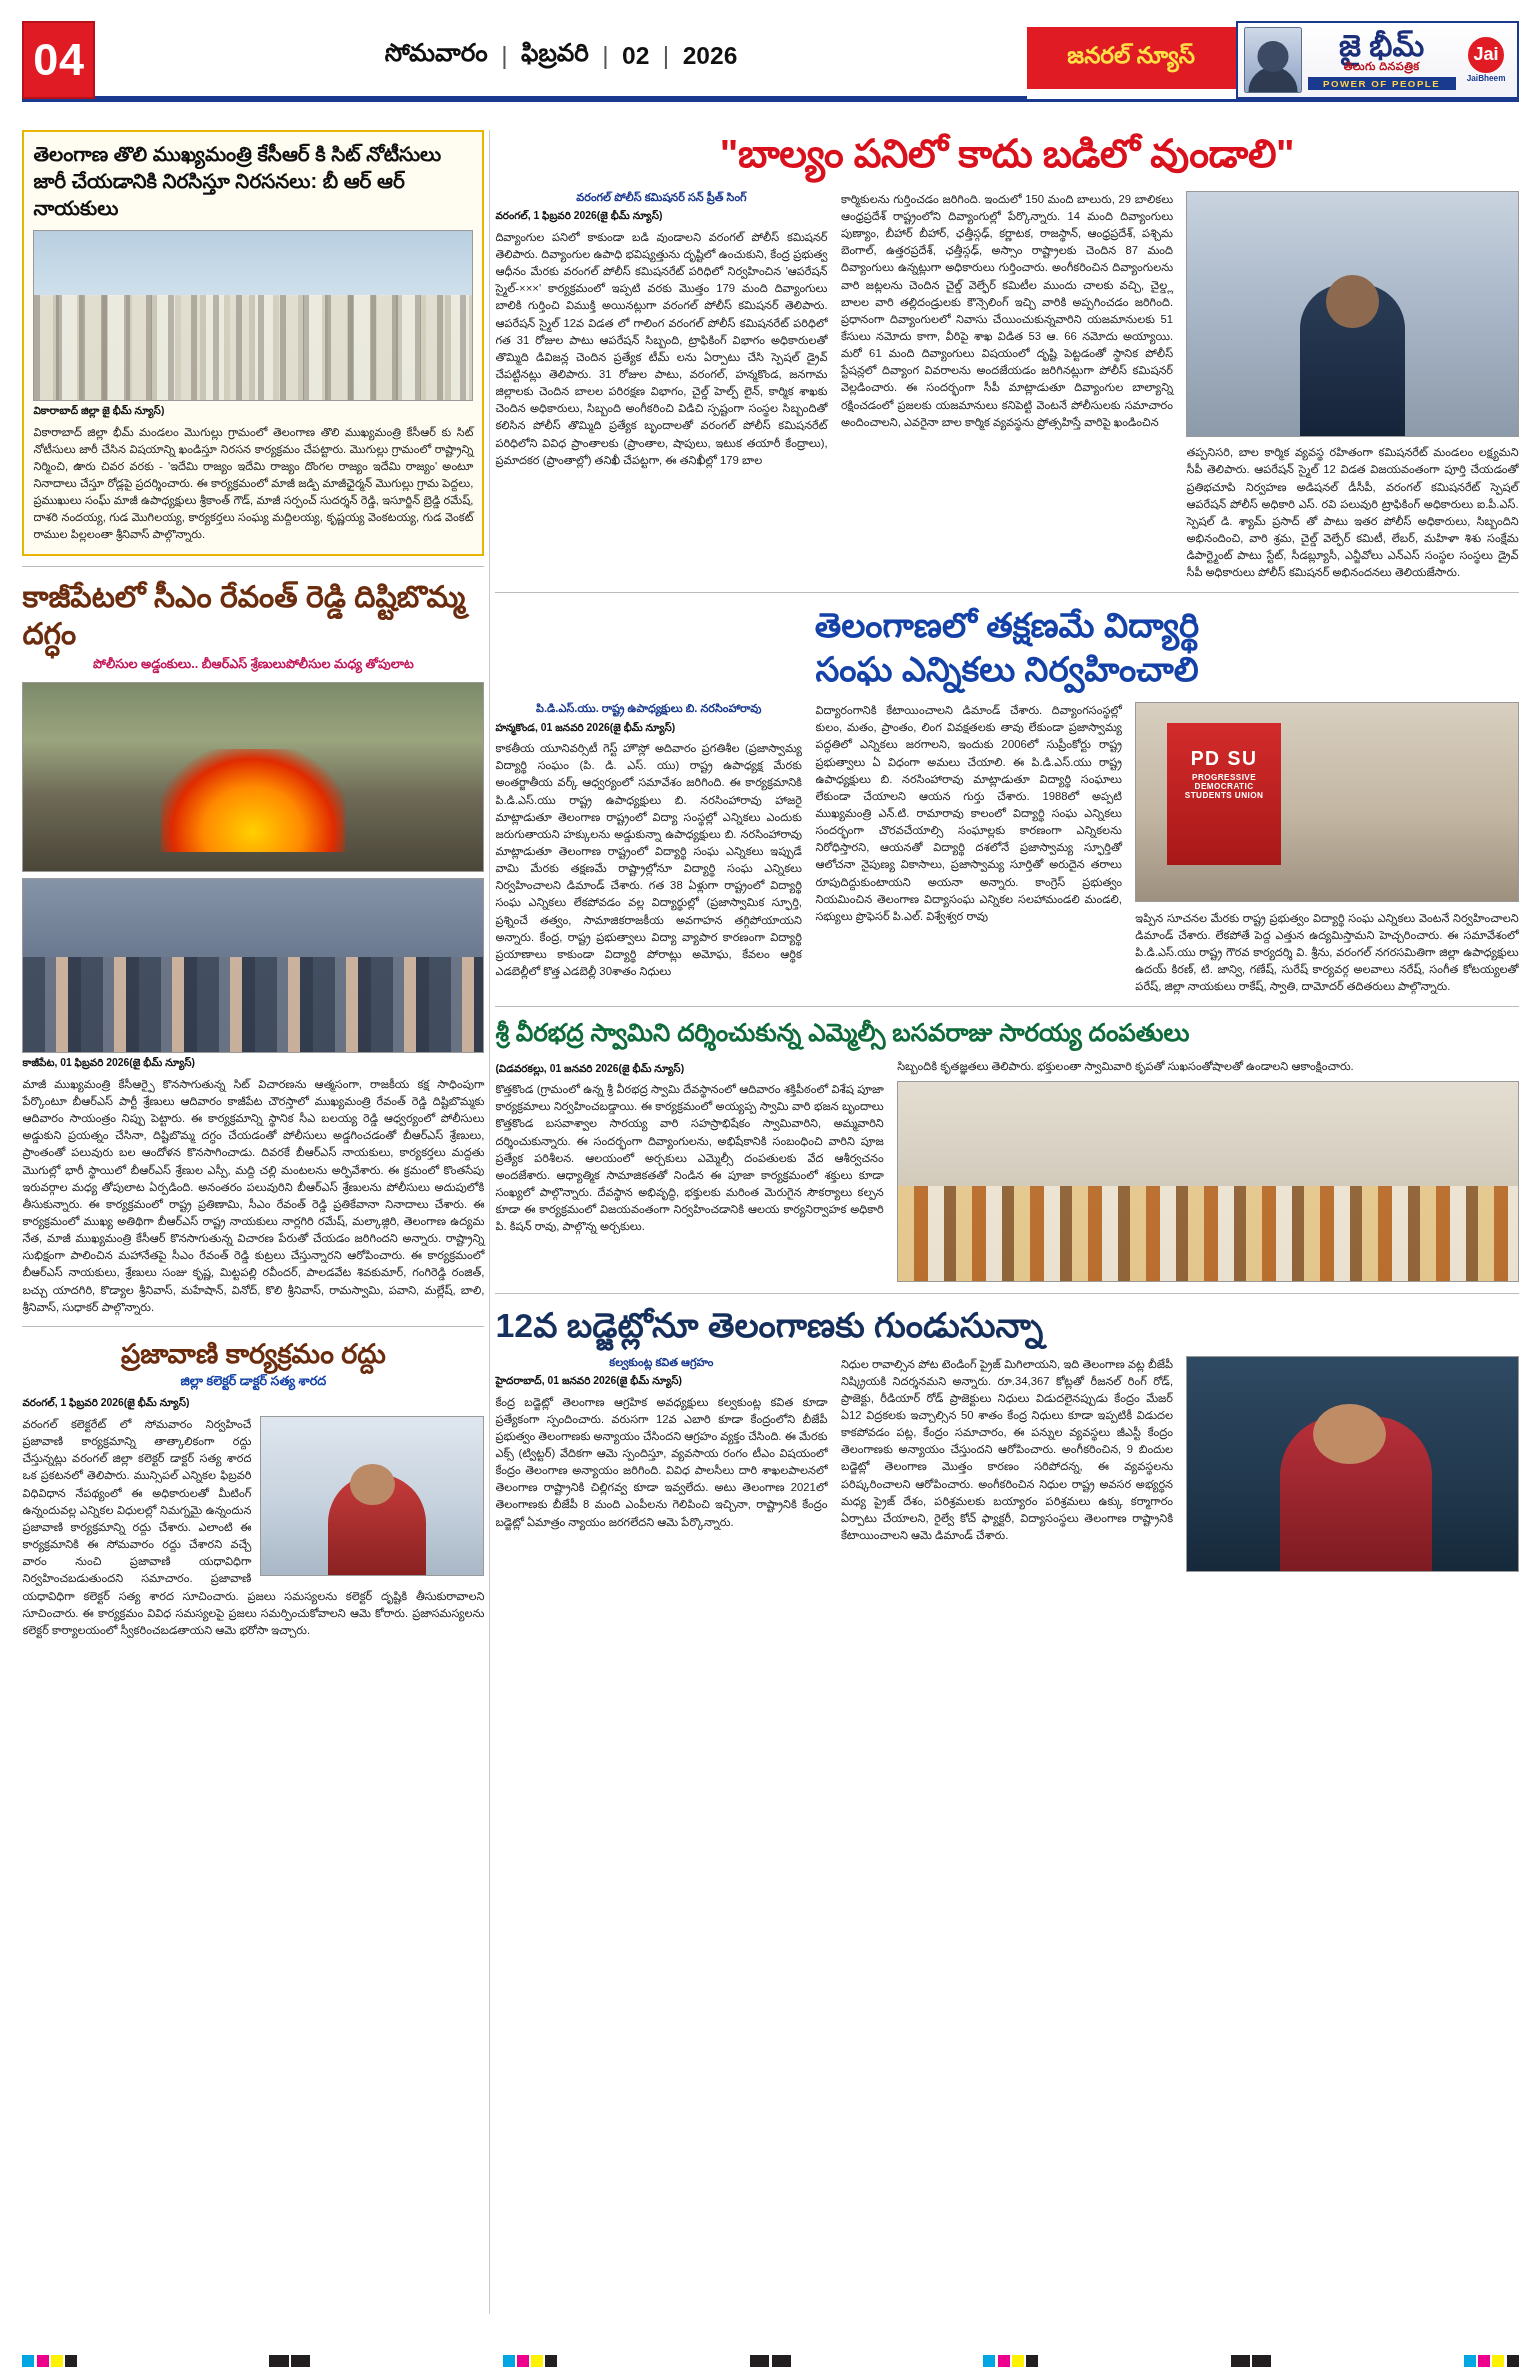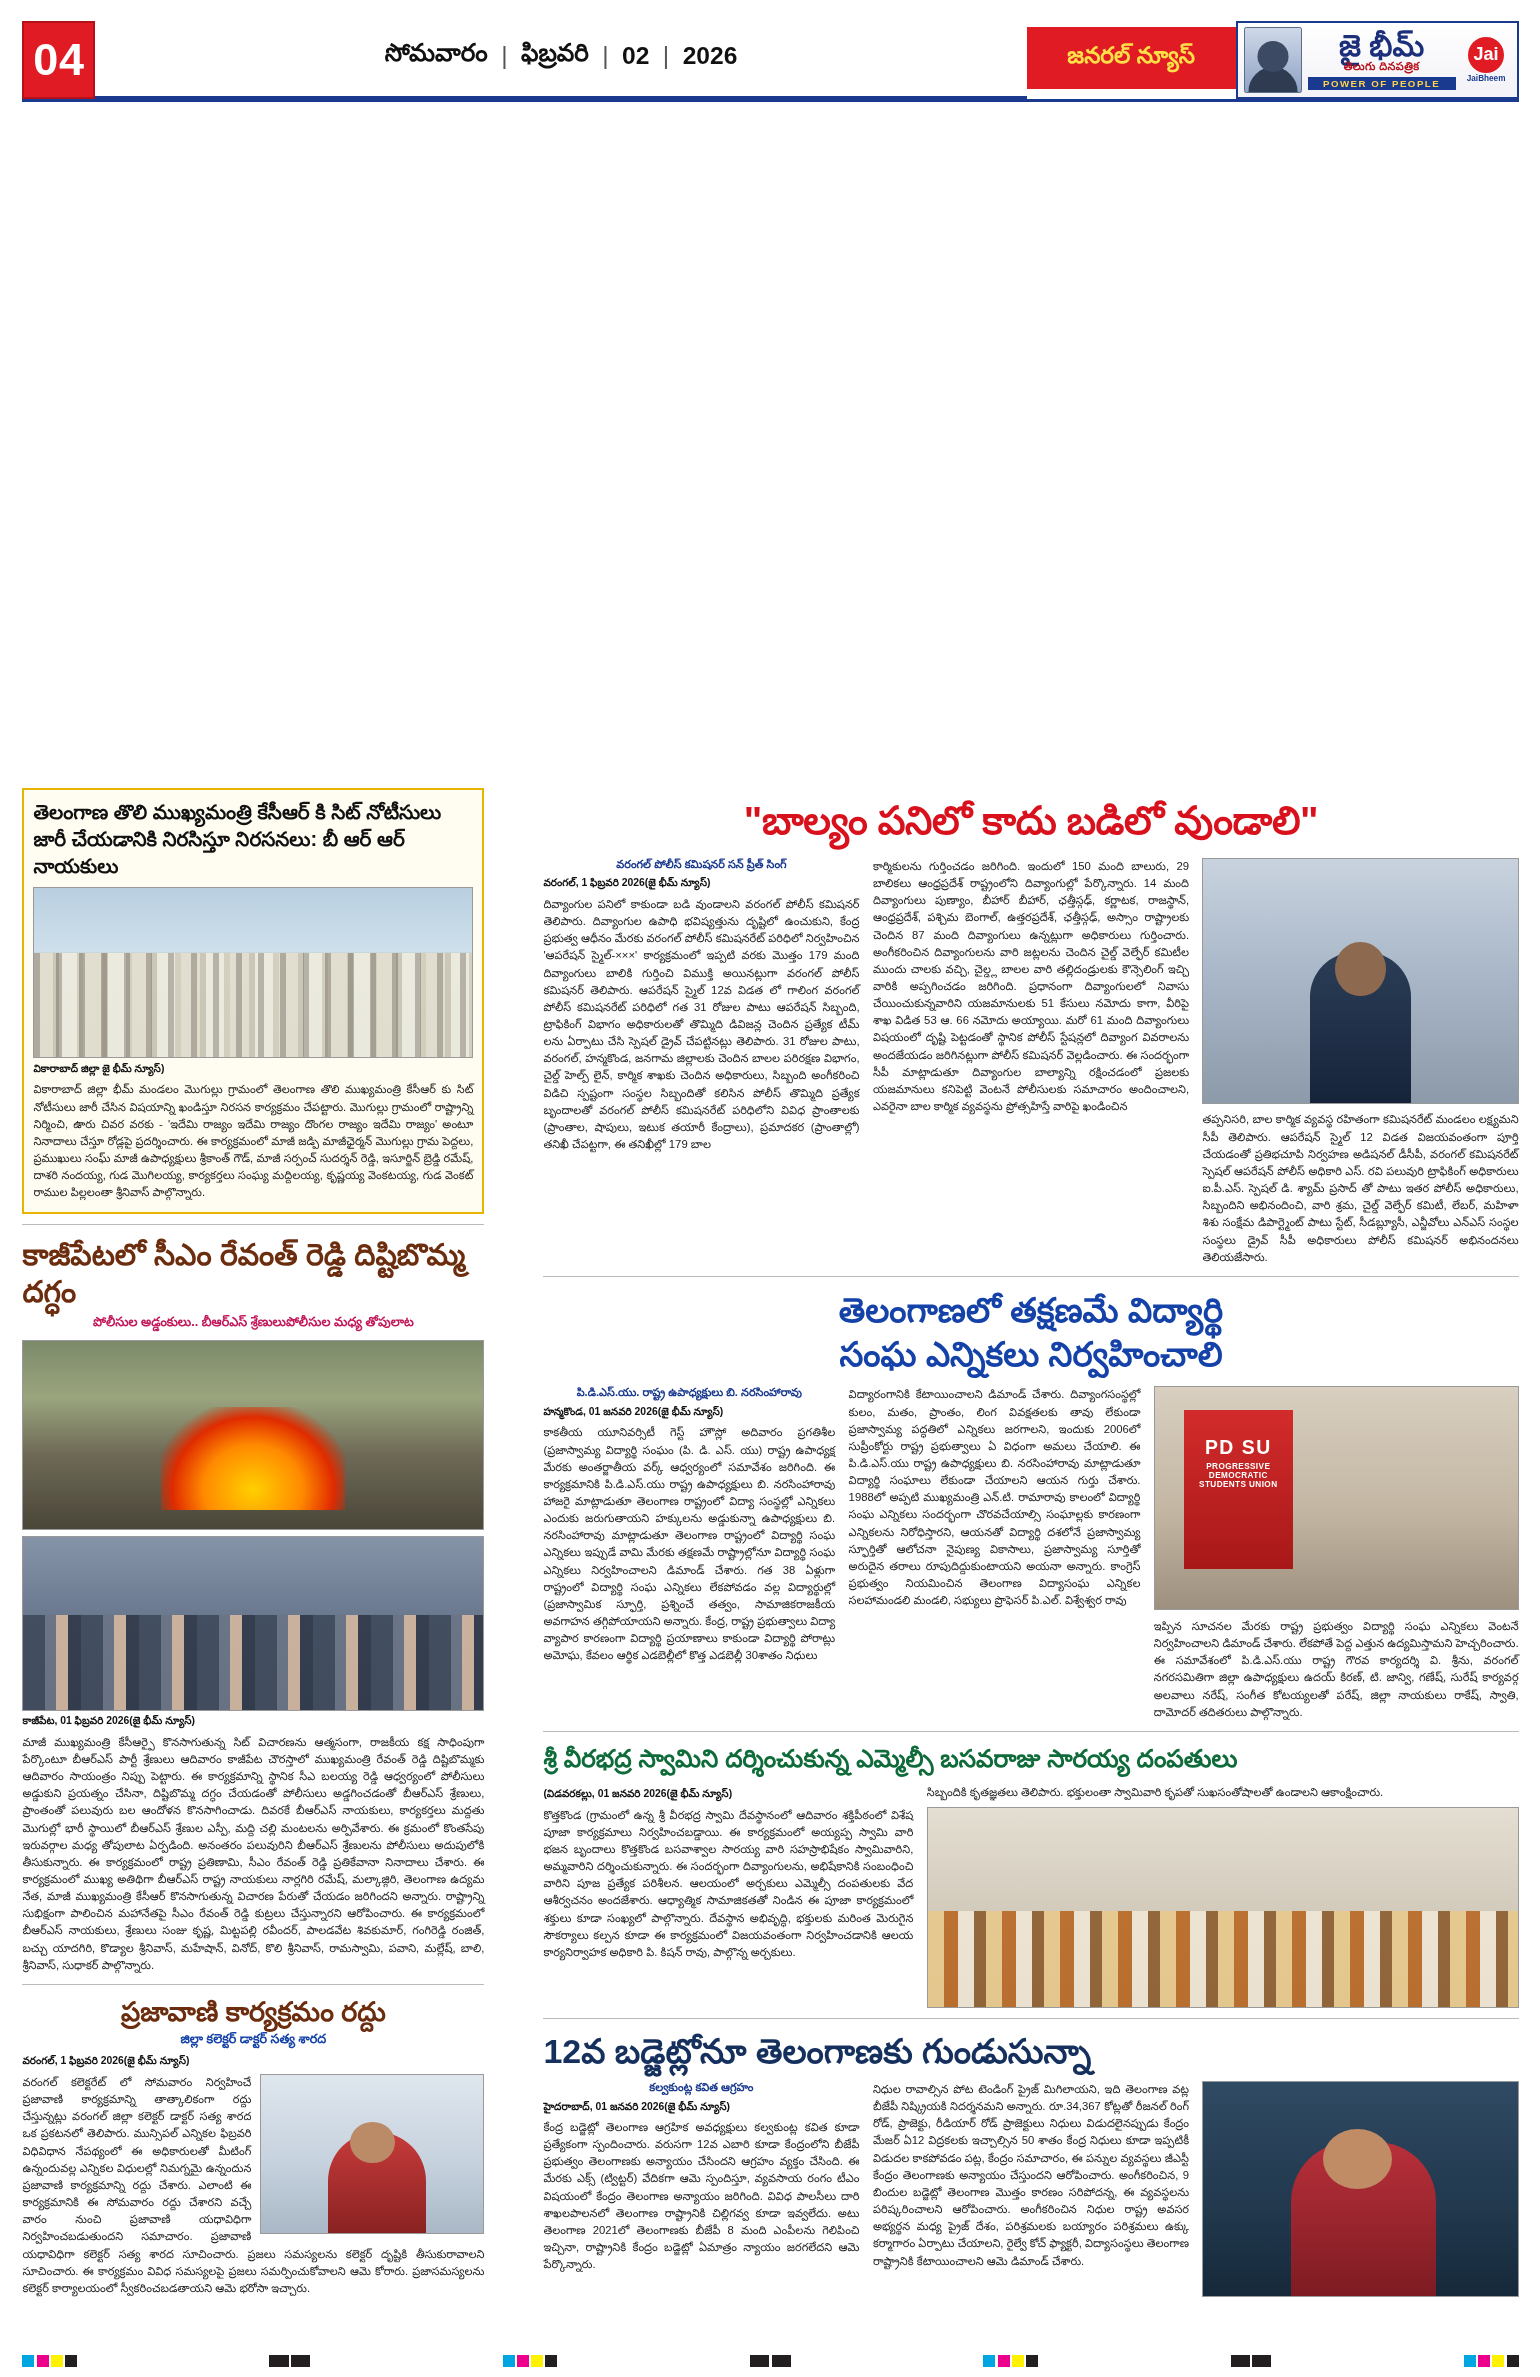--- a/index.html
+++ b/index.html
@@ -112,24 +112,23 @@
     width:36px;height:36px;border-radius:50%;
     background:#e01b24;margin:0 auto;
     display:flex;align-items:center;justify-content:center;
     color:#fff;font-size:18px;font-weight:bold;
   }
   .logo-badge .nm { font-size:8.2px; color:#1a3a8f; font-weight:bold; margin-top:1.5px;}
 
   
   .content {
     display: flex;
-    gap: 29px;
-    margin-top: 11px;
+    gap: 5px;
+    margin-top: 28px;
     height: 2184px;
-    align-items: flex-end;
   }
   .col-left { width: 462px; flex: 0 0 462px; }
   .col-right { flex: 1; }
 
   .vrule { width:0; border-left:1.5px solid #c9c9c9; }
 
   
   .te {
     font-family: "Liberation Sans", sans-serif;
   }
@@ -449,21 +448,21 @@
         <div style="display:flex;gap:13.4px;margin-top:10.4px">
           <div style="flex:1">
             <div class="byline te">పి.డి.ఎస్.యు. రాష్ట్ర ఉపాధ్యక్షులు బి. నరసింహారావు</div>
             <div class="caption te">హన్మకొండ, 01 జనవరి 2026(జై భీమ్ న్యూస్)</div>
             <div class="body-text te">కాకతీయ యూనివర్సిటీ గెస్ట్ హౌస్లో అదివారం ప్రగతిశీల (ప్రజాస్వామ్య విద్యార్థి సంఘం (పి. డి. ఎస్. యు) రాష్ట్ర ఉపాధ్యక్ష మేరకు అంతర్జాతీయ వర్క్ ఆధ్వర్యంలో సమావేశం జరిగింది. ఈ కార్యక్రమానికి పి.డి.ఎస్.యు రాష్ట్ర ఉపాధ్యక్షులు బి. నరసింహారావు హాజరై మాట్లాడుతూ తెలంగాణ రాష్ట్రంలో విద్యా సంస్థల్లో ఎన్నికలు ఎందుకు జరుగుతాయని హక్కులను అడ్డుకున్నా ఉపాధ్యక్షులు బి. నరసింహారావు మాట్లాడుతూ తెలంగాణ రాష్ట్రంలో విద్యార్థి సంఘ ఎన్నికలు ఇప్పుడే వామి మేరకు తక్షణమే రాష్ట్రాల్లోనూ విద్యార్థి సంఘ ఎన్నికలు నిర్వహించాలని డిమాండ్ చేశారు. గత 38 ఏళ్లుగా రాష్ట్రంలో విద్యార్థి సంఘ ఎన్నికలు లేకపోవడం వల్ల విద్యార్థుల్లో (ప్రజాస్వామిక స్ఫూర్తి, ప్రశ్నించే తత్వం, సామాజికరాజకీయ అవగాహన తగ్గిపోయాయని అన్నారు. కేంద్ర, రాష్ట్ర ప్రభుత్వాలు విద్యా వ్యాపార కారణంగా విద్యార్థి ప్రయాణాలు కాకుండా విద్యార్థి పోరాట్లు అమోఘ, కేవలం ఆర్థిక ఎడబెల్లీలో కొత్త ఎడబెల్లీ 30శాతం నిధులు</div>
           </div>
           <div style="flex:1">
             <div class="body-text te">విద్యారంగానికి కేటాయించాలని డిమాండ్ చేశారు. దివ్యాంగసంస్థల్లో కులం, మతం, ప్రాంతం, లింగ వివక్షతలకు తావు లేకుండా ప్రజాస్వామ్య పద్ధతిలో ఎన్నికలు జరగాలని, ఇందుకు 2006లో సుప్రీంకోర్టు రాష్ట్ర ప్రభుత్వాలు ఏ విధంగా అమలు చేయాలి. ఈ పి.డి.ఎస్.యు రాష్ట్ర ఉపాధ్యక్షులు బి. నరసింహారావు మాట్లాడుతూ విద్యార్థి సంఘాలు లేకుండా చేయాలని ఆయన గుర్తు చేశారు. 1988లో అప్పటి ముఖ్యమంత్రి ఎన్.టి. రామారావు కాలంలో విద్యార్థి సంఘ ఎన్నికలు సందర్భంగా చొరవచేయాల్సి సంఘాల్లకు కారణంగా ఎన్నికలను నిరోధిస్తారని, ఆయనతో విద్యార్థి దశలోనే ప్రజాస్వామ్య స్ఫూర్తితో ఆలోచనా నైపుణ్య వికాసాలు, ప్రజాస్వామ్య సూర్తితో అరుదైన తరాలు రూపుదిద్దుకుంటాయని అయనా అన్నారు. కాంగ్రెస్ ప్రభుత్వం నియమించిన తెలంగాణ విద్యాసంఘ ఎన్నికల సలహామండలి మండలి, సభ్యులు ప్రొఫెసర్ పి.ఎల్. విశ్వేశ్వర రావు</div>
           </div>
           <div style="flex:1.25">
-            <div class="photo ph-pdsu" style="height:224px;margin-bottom:7.5px">
+            <div class="photo ph-pdsu" style="height:200px;margin-bottom:7.5px">
               <div class="pdsu-label">
                 <span>PD SU</span>
                 <small>PROGRESSIVE DEMOCRATIC STUDENTS UNION</small>
               </div>
             </div>
             <div class="body-text te">ఇప్పిన సూచనల మేరకు రాష్ట్ర ప్రభుత్వం విద్యార్థి సంఘ ఎన్నికలు వెంటనే నిర్వహించాలని డిమాండ్ చేశారు. లేకపోతే పెద్ద ఎత్తున ఉద్యమిస్తామని హెచ్చరించారు. ఈ సమావేశంలో పి.డి.ఎస్.యు రాష్ట్ర గౌరవ కార్యదర్శి వి. శ్రీను, వరంగల్ నగరసమితిగా జిల్లా ఉపాధ్యక్షులు ఉదయ్ కిరణ్, టి. జాన్వి, గణేష్, సురేష్ కార్యవర్గ అలవాలు నరేష్, సంగీత కోటయ్యలతో పరేష్, జిల్లా నాయకులు రాకేష్, స్వాతి, దామోదర్ తదితరులు పాల్గొన్నారు.</div>
           </div>
         </div>
       </div>
 

